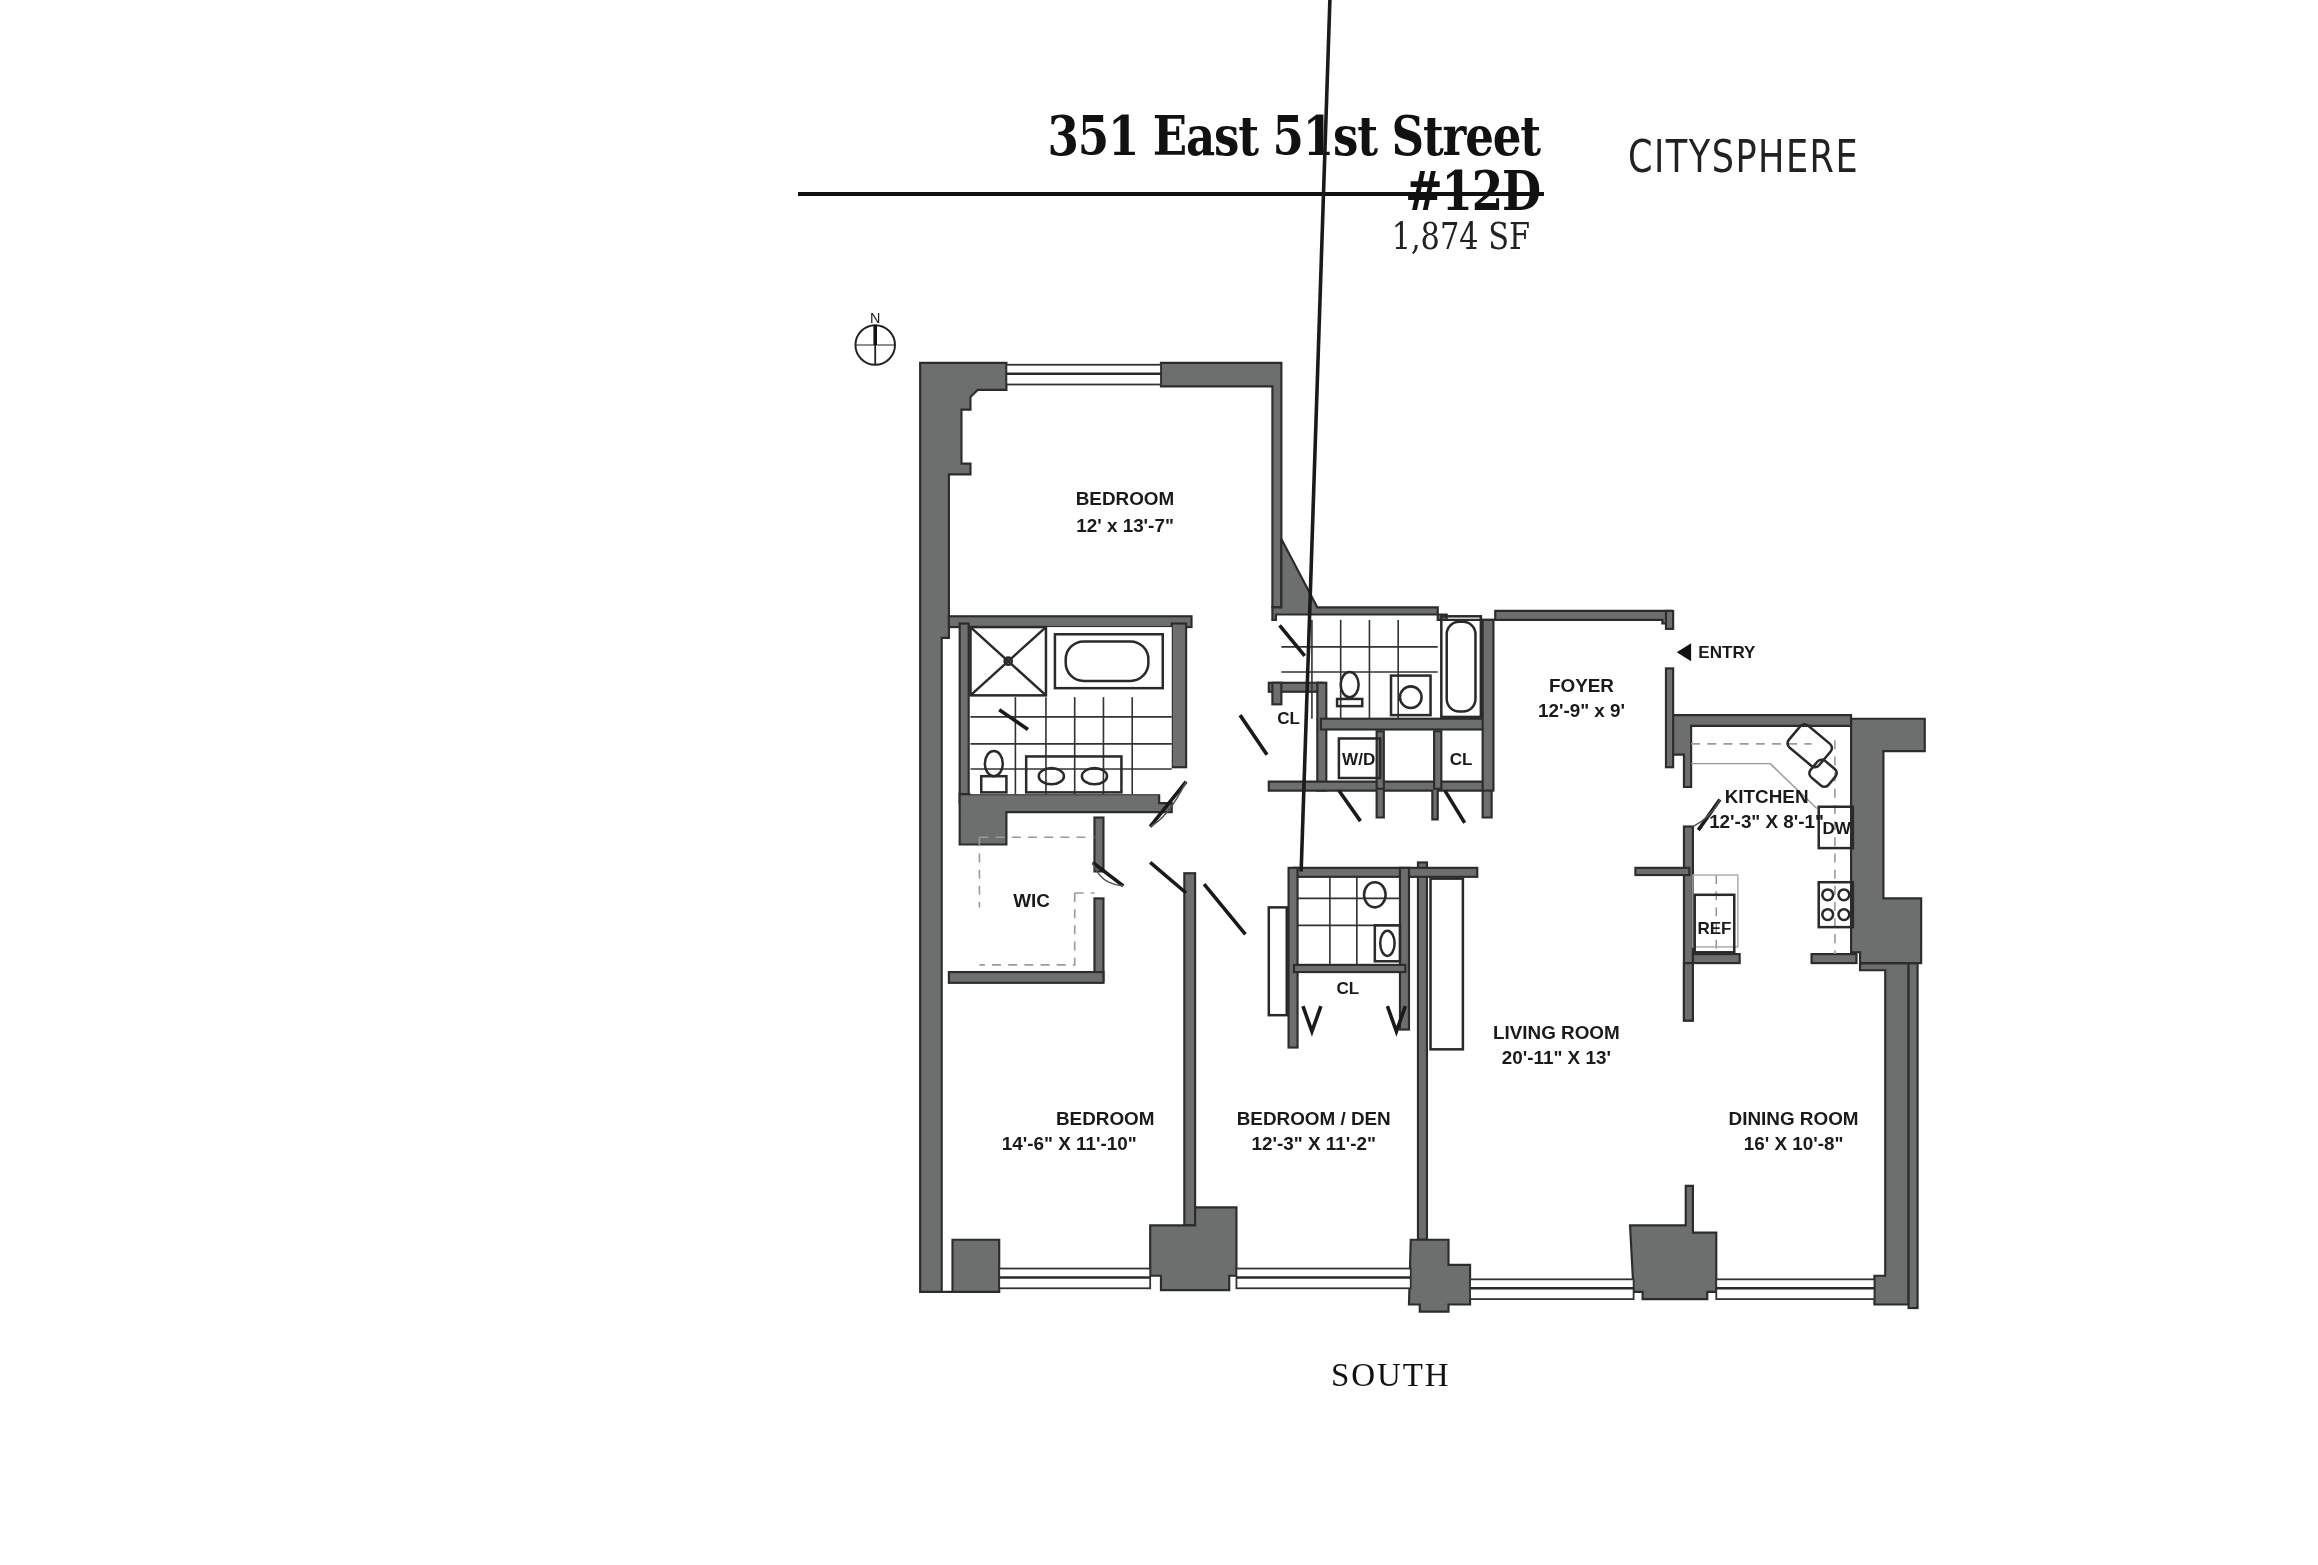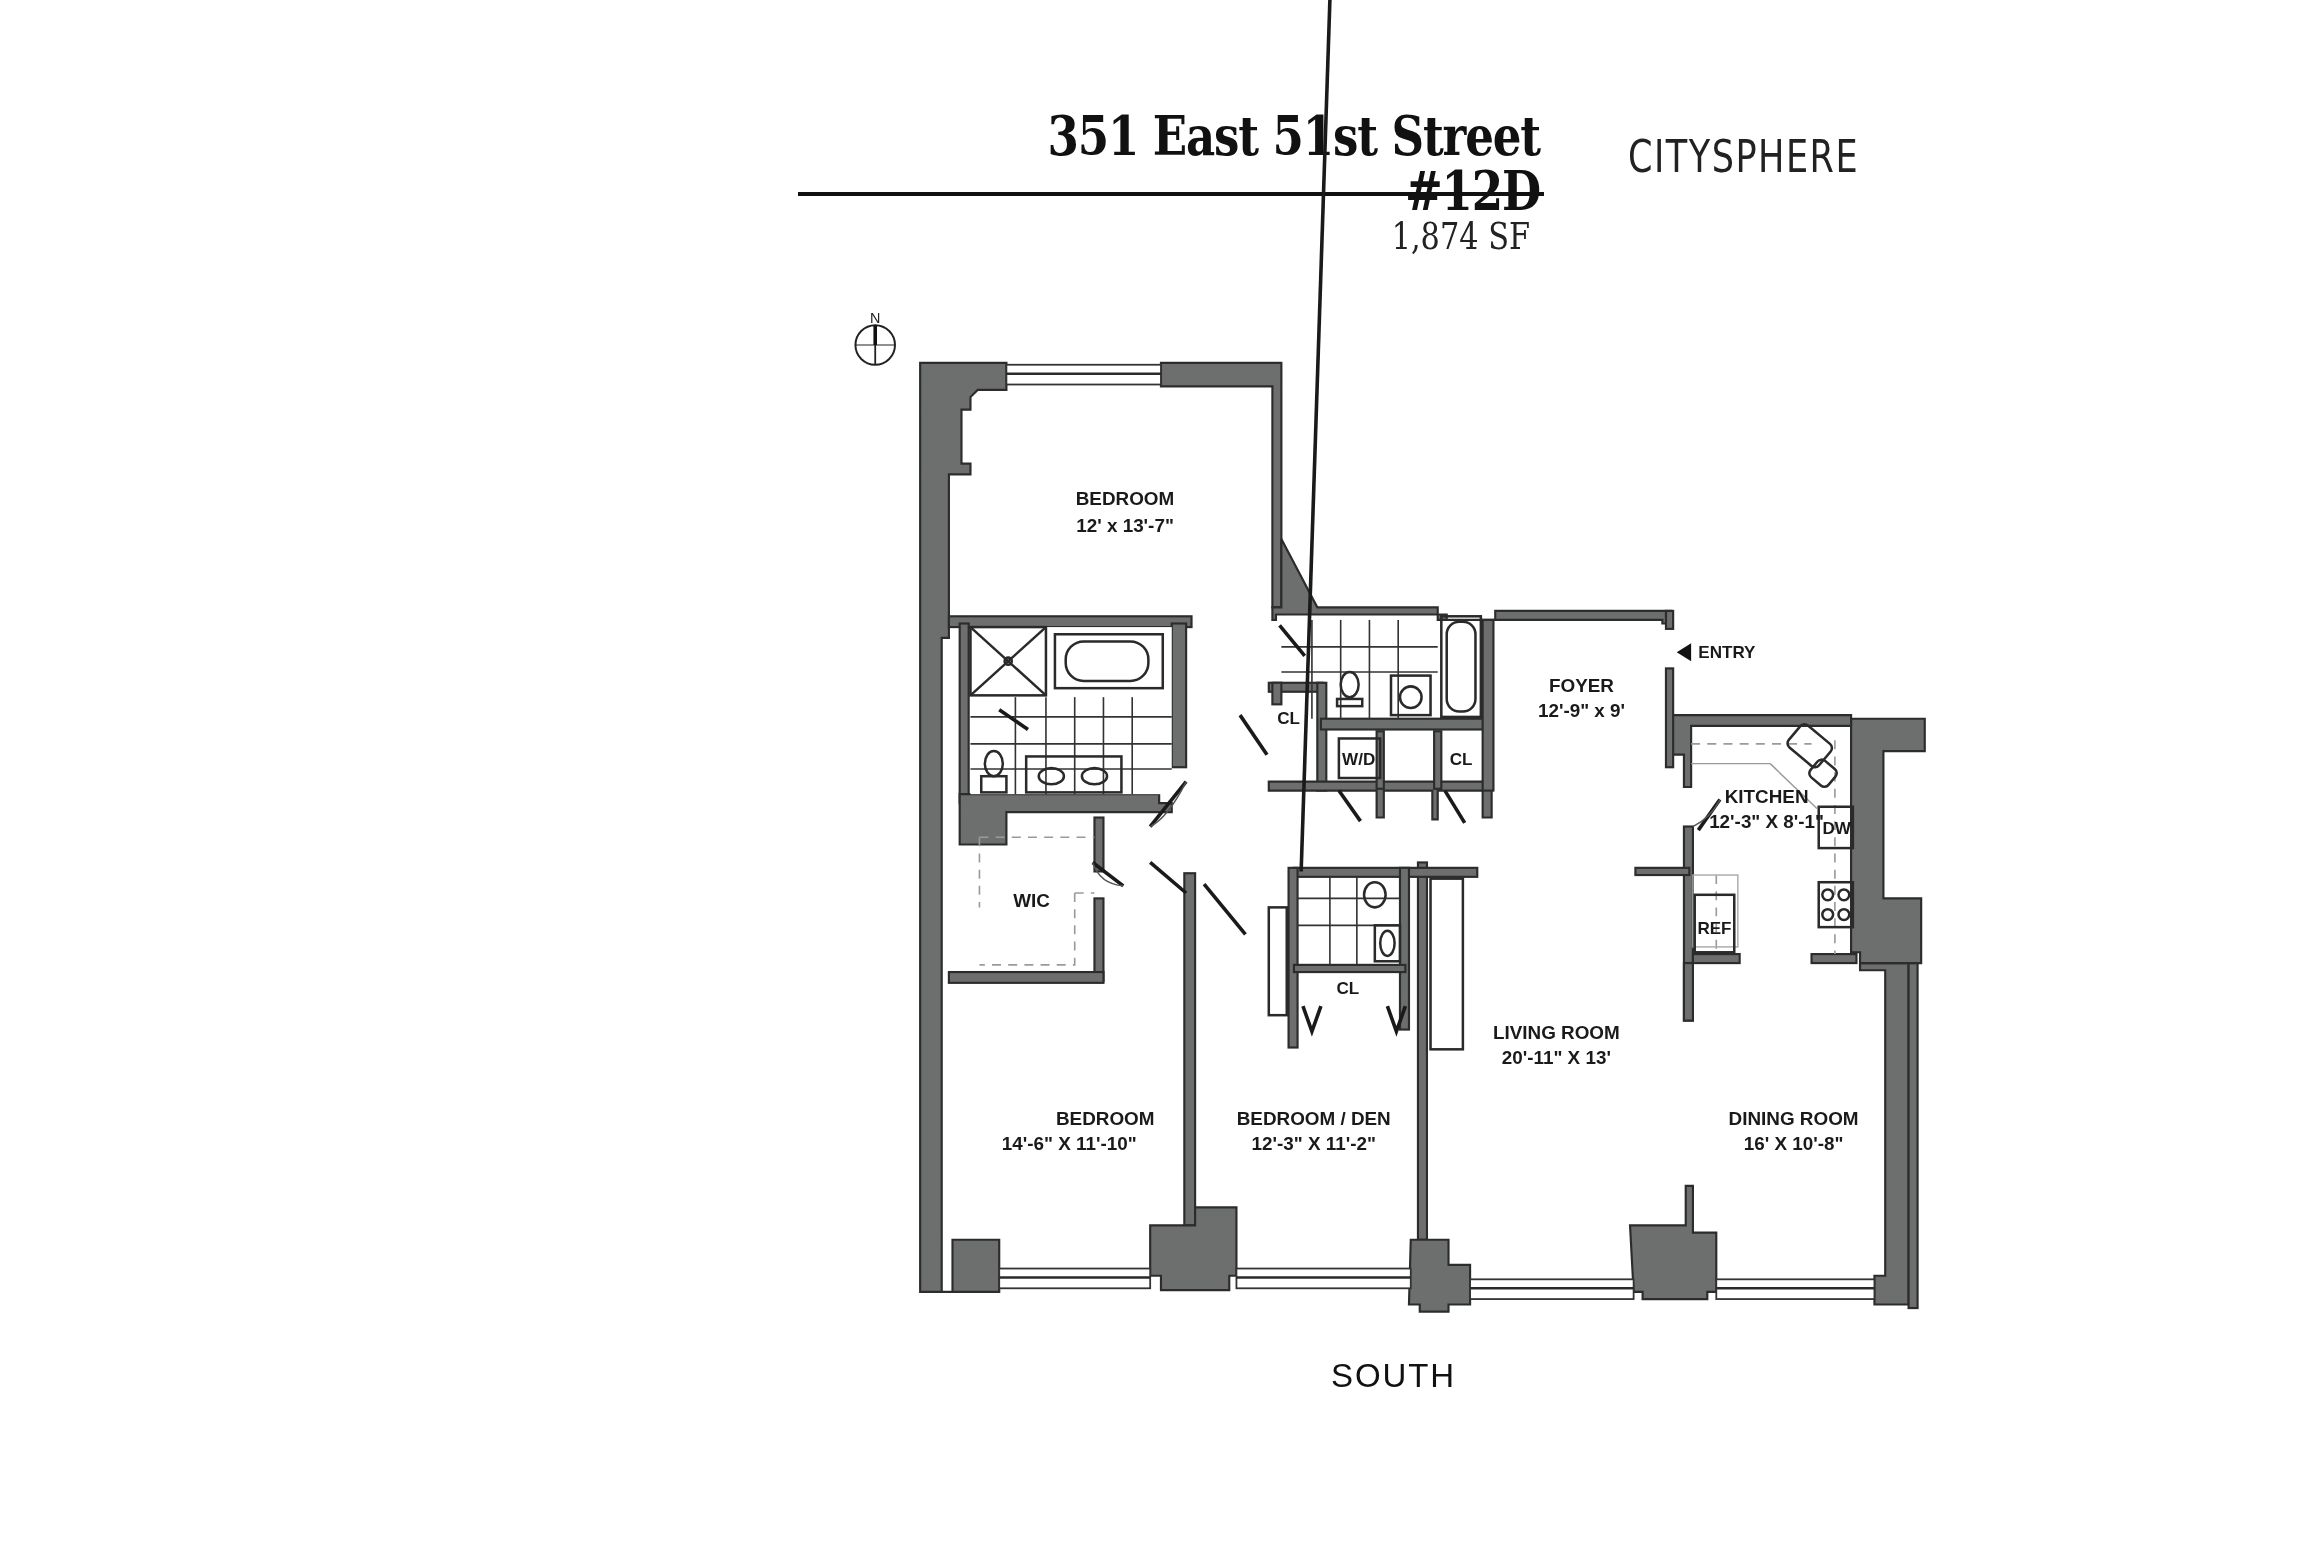--- a/index.html
+++ b/index.html
@@ -16,21 +16,21 @@
     position: absolute; left: 1628px; top: 134px; font-family: "DejaVu Sans", sans-serif;
     font-size: 45px; font-weight: normal; letter-spacing: 1.9px; color: #222; line-height: 1;
     transform: scaleX(0.78); transform-origin: left center;
   }
   .area {
     position: absolute; left: 1298px; top: 218px; width: 232px; text-align: right;
     font-family: "DejaVu Serif", serif; font-size: 37px; color: #222; line-height: 1;
     transform: scaleX(0.82); transform-origin: right center;
   }
   .south {
-    position: absolute; left: 1331px; top: 1359px; font-family: Liberation Sans, sans-serif;
+    position: absolute; left: 1331px; top: 1359px; font-family: Liberation Serif, serif;
     font-size: 33px; letter-spacing: 1.9px; color: #111; line-height: 1;
   }
   svg.plan { position: absolute; left: 0; top: 0; width: 2782px; height: 1565px; }
   .wall { fill: #6d6f6e; stroke: #2c2c2c; stroke-width: 1.2; }
   .thin { fill: none; stroke: #2a2a2a; stroke-width: 1.4; }
   .tile { stroke: #333; stroke-width: 0.9; fill: none; }
   .dash { stroke: #9a9a9a; stroke-width: 0.9; fill: none; stroke-dasharray: 5 4; }
   .win  { fill: #fff; stroke: #333; stroke-width: 1; }
   .door { stroke: #1a1a1a; stroke-width: 2; fill: none; }
   .arc  { stroke: #555; stroke-width: 0.8; fill: none; }

